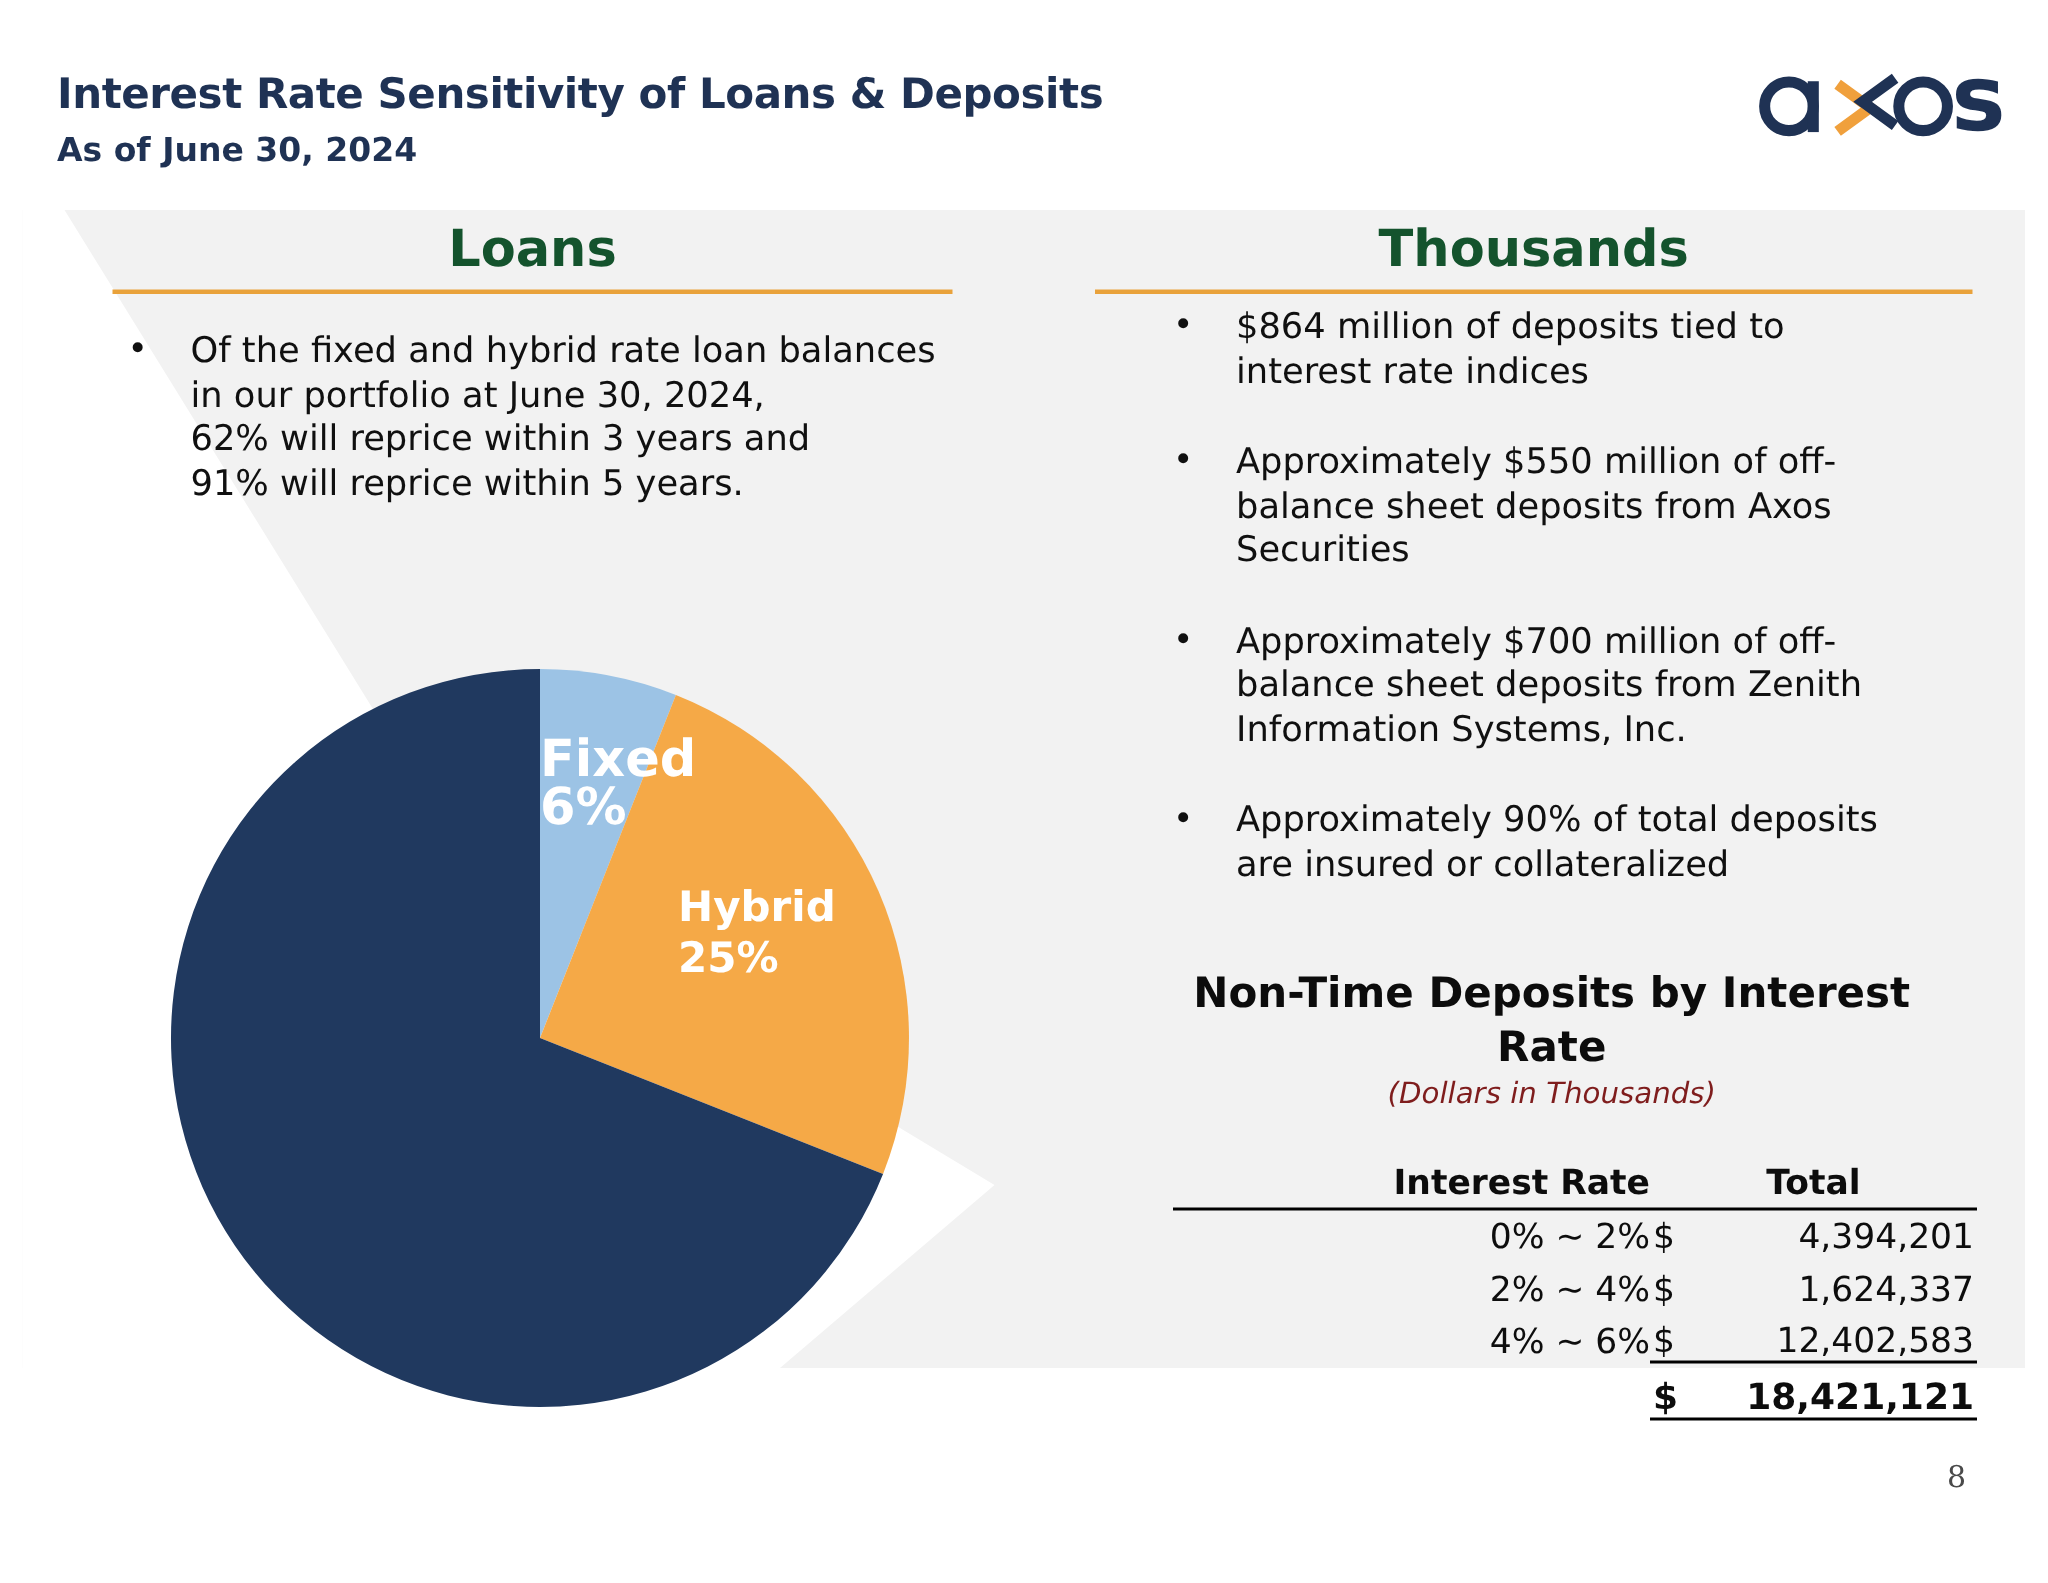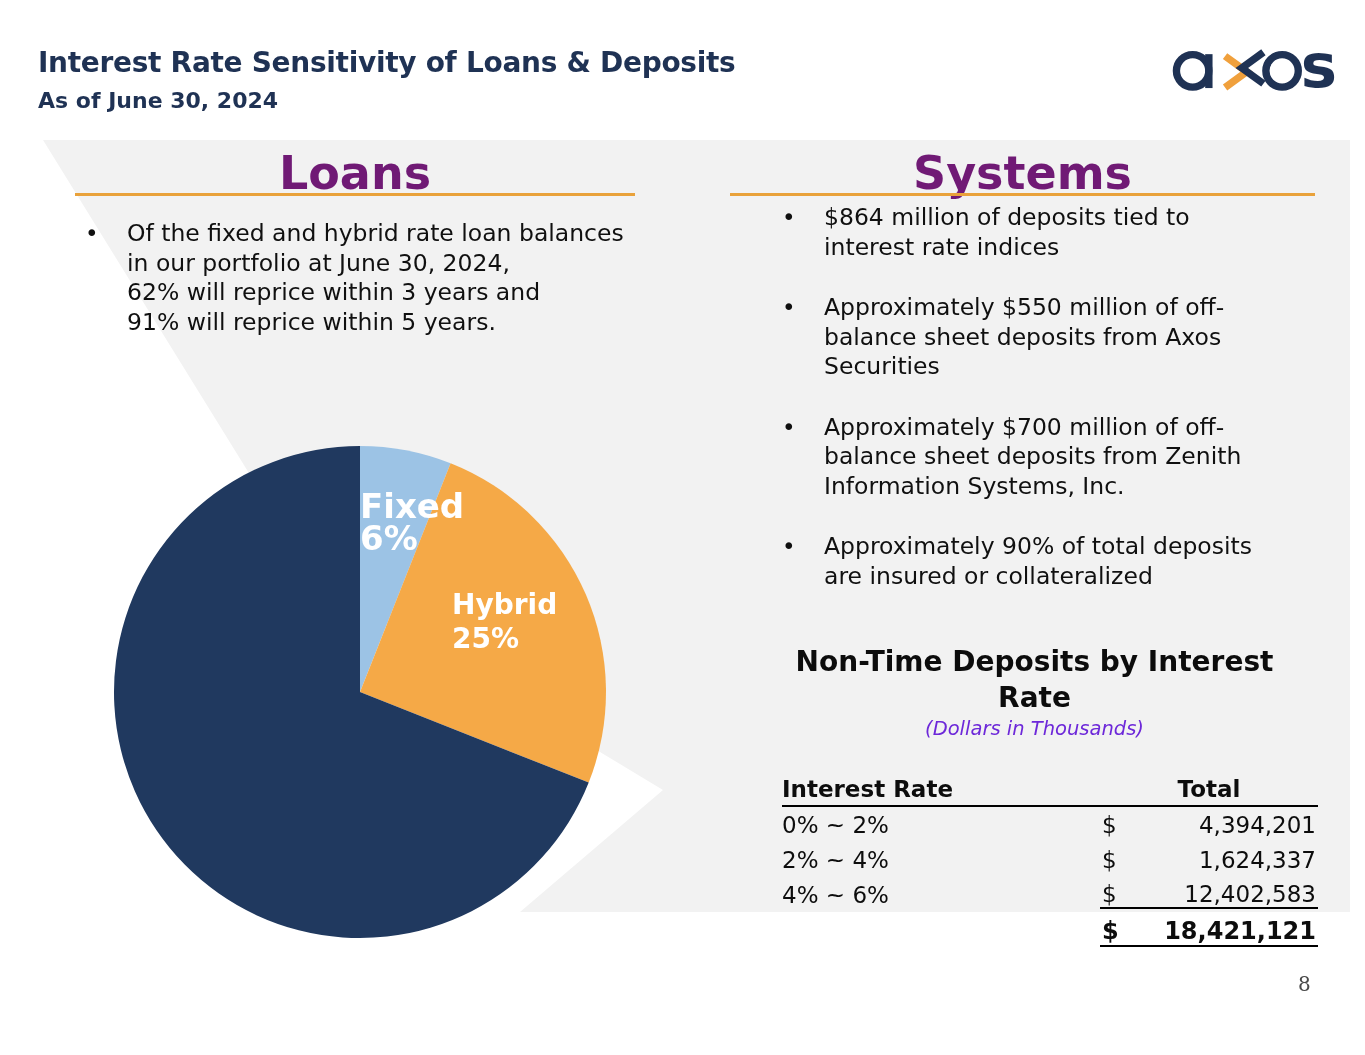--- a/index.html
+++ b/index.html
@@ -12,21 +12,21 @@
               color:#1f3254; letter-spacing:-0.3px; }
   .subtitle { position:absolute; left:38px; top:88px; font-size:22px; font-weight:bold;
               color:#1f3254; }
   .logo { position:absolute; left:1172px; top:30px; width:172px; height:66px; }
 
   
   .panel { position:absolute; left:15px; top:140px; width:1335px; height:772px; }
   .panel svg { position:absolute; inset:0; }
 
   
-  .sec-head { position:absolute; font-size:46px; font-weight:bold; color:#701a75;
+  .sec-head { position:absolute; font-size:34px; font-weight:bold; color:#14532d;
               text-align:center; }
   .loans-head    { left:75px;  top:146px; width:560px; }
   .deposits-head { left:730px; top:146px; width:585px; }
   .head-rule { position:absolute; height:3px; background:#e9a23b; top:193px; }
   .loans-rule    { left:75px;  width:560px; }
   .deposits-rule { left:730px; width:585px; }
 
   
   .bullet-item { display:flex; margin-bottom:31px; }
   .dot { width:42px; flex:0 0 42px; font-size:23px; color:#101010; line-height:29.5px; }
@@ -41,26 +41,26 @@
                  line-height:34px; white-space:pre-line; }
   .lbl-fixed    { left:248px; top:54px;  font-size:34px; line-height:32px; }
   .lbl-hybrid   { left:340px; top:152px; }
   .lbl-variable { left:68px;  top:312px; }
 
   
   .nt-head { position:absolute; left:752px; top:644px; width:565px; text-align:center;
              font-size:28px; font-weight:bold; color:#0c0c0c; line-height:36px;
              white-space:pre-line; }
   .nt-sub  { position:absolute; left:752px; top:717px; width:565px; text-align:center;
-             font-size:19.5px; font-style:italic; color:#6d28d9; }
+             font-size:19.5px; font-style:italic; color:#7f1d1d; }
   .rate-table { position:absolute; left:782px; top:773px; width:536px; font-size:23px;
                 color:#0d0d0d; }
   .trow { display:flex; height:35px; align-items:center; }
   .trow.head { height:34px; font-weight:bold; border-bottom:2px solid #000; }
-  .c-rate { width:318px; text-align:left; }
+  .c-rate { width:318px; text-align:right; }
   .c-val  { width:218px; display:flex; justify-content:space-between; padding:0 2px; }
   .c-val.rule { border-bottom:2px solid #000; }
   .trow.total { height:40px; font-weight:bold; font-size:24px; }
   .trow.total .c-val { border-bottom:2.5px solid #000; }
 
   .page-num { position:absolute; left:1298px; top:972px; font-size:20px; color:#4a4a4a;
               font-family:"DejaVu Serif", serif; }
 </style>
 </head>
 <body>
@@ -106,21 +106,21 @@
         <path d="M248,256 L248.0,10.0 A246,246 0 0 1 338.6,27.3 Z" fill="#9cc3e5"></path>
         <path d="M248,256 L338.6,27.3 A246,246 0 0 1 476.7,346.6 Z" fill="#f5a947"></path>
         <path d="M248,256 L476.7,346.6 A246,246 0 1 1 248.0,10.0 Z" fill="#20395f"></path>
       </svg>
     <div class="slice-label lbl-fixed">Fixed
 6%</div>
     <div class="slice-label lbl-hybrid">Hybrid
 25%</div>
   </div>
 
-  <div class="sec-head deposits-head">Systems</div>
+  <div class="sec-head deposits-head">Thousands</div>
   <div class="head-rule deposits-rule"></div>
 
   <div class="deposits-bullets">
     <div class="bullet-item">
       <span class="dot">•</span>
       <span class="btxt">$864 million of deposits tied to
 interest rate indices</span>
     </div>
     <div class="bullet-item">
       <span class="dot">•</span>

